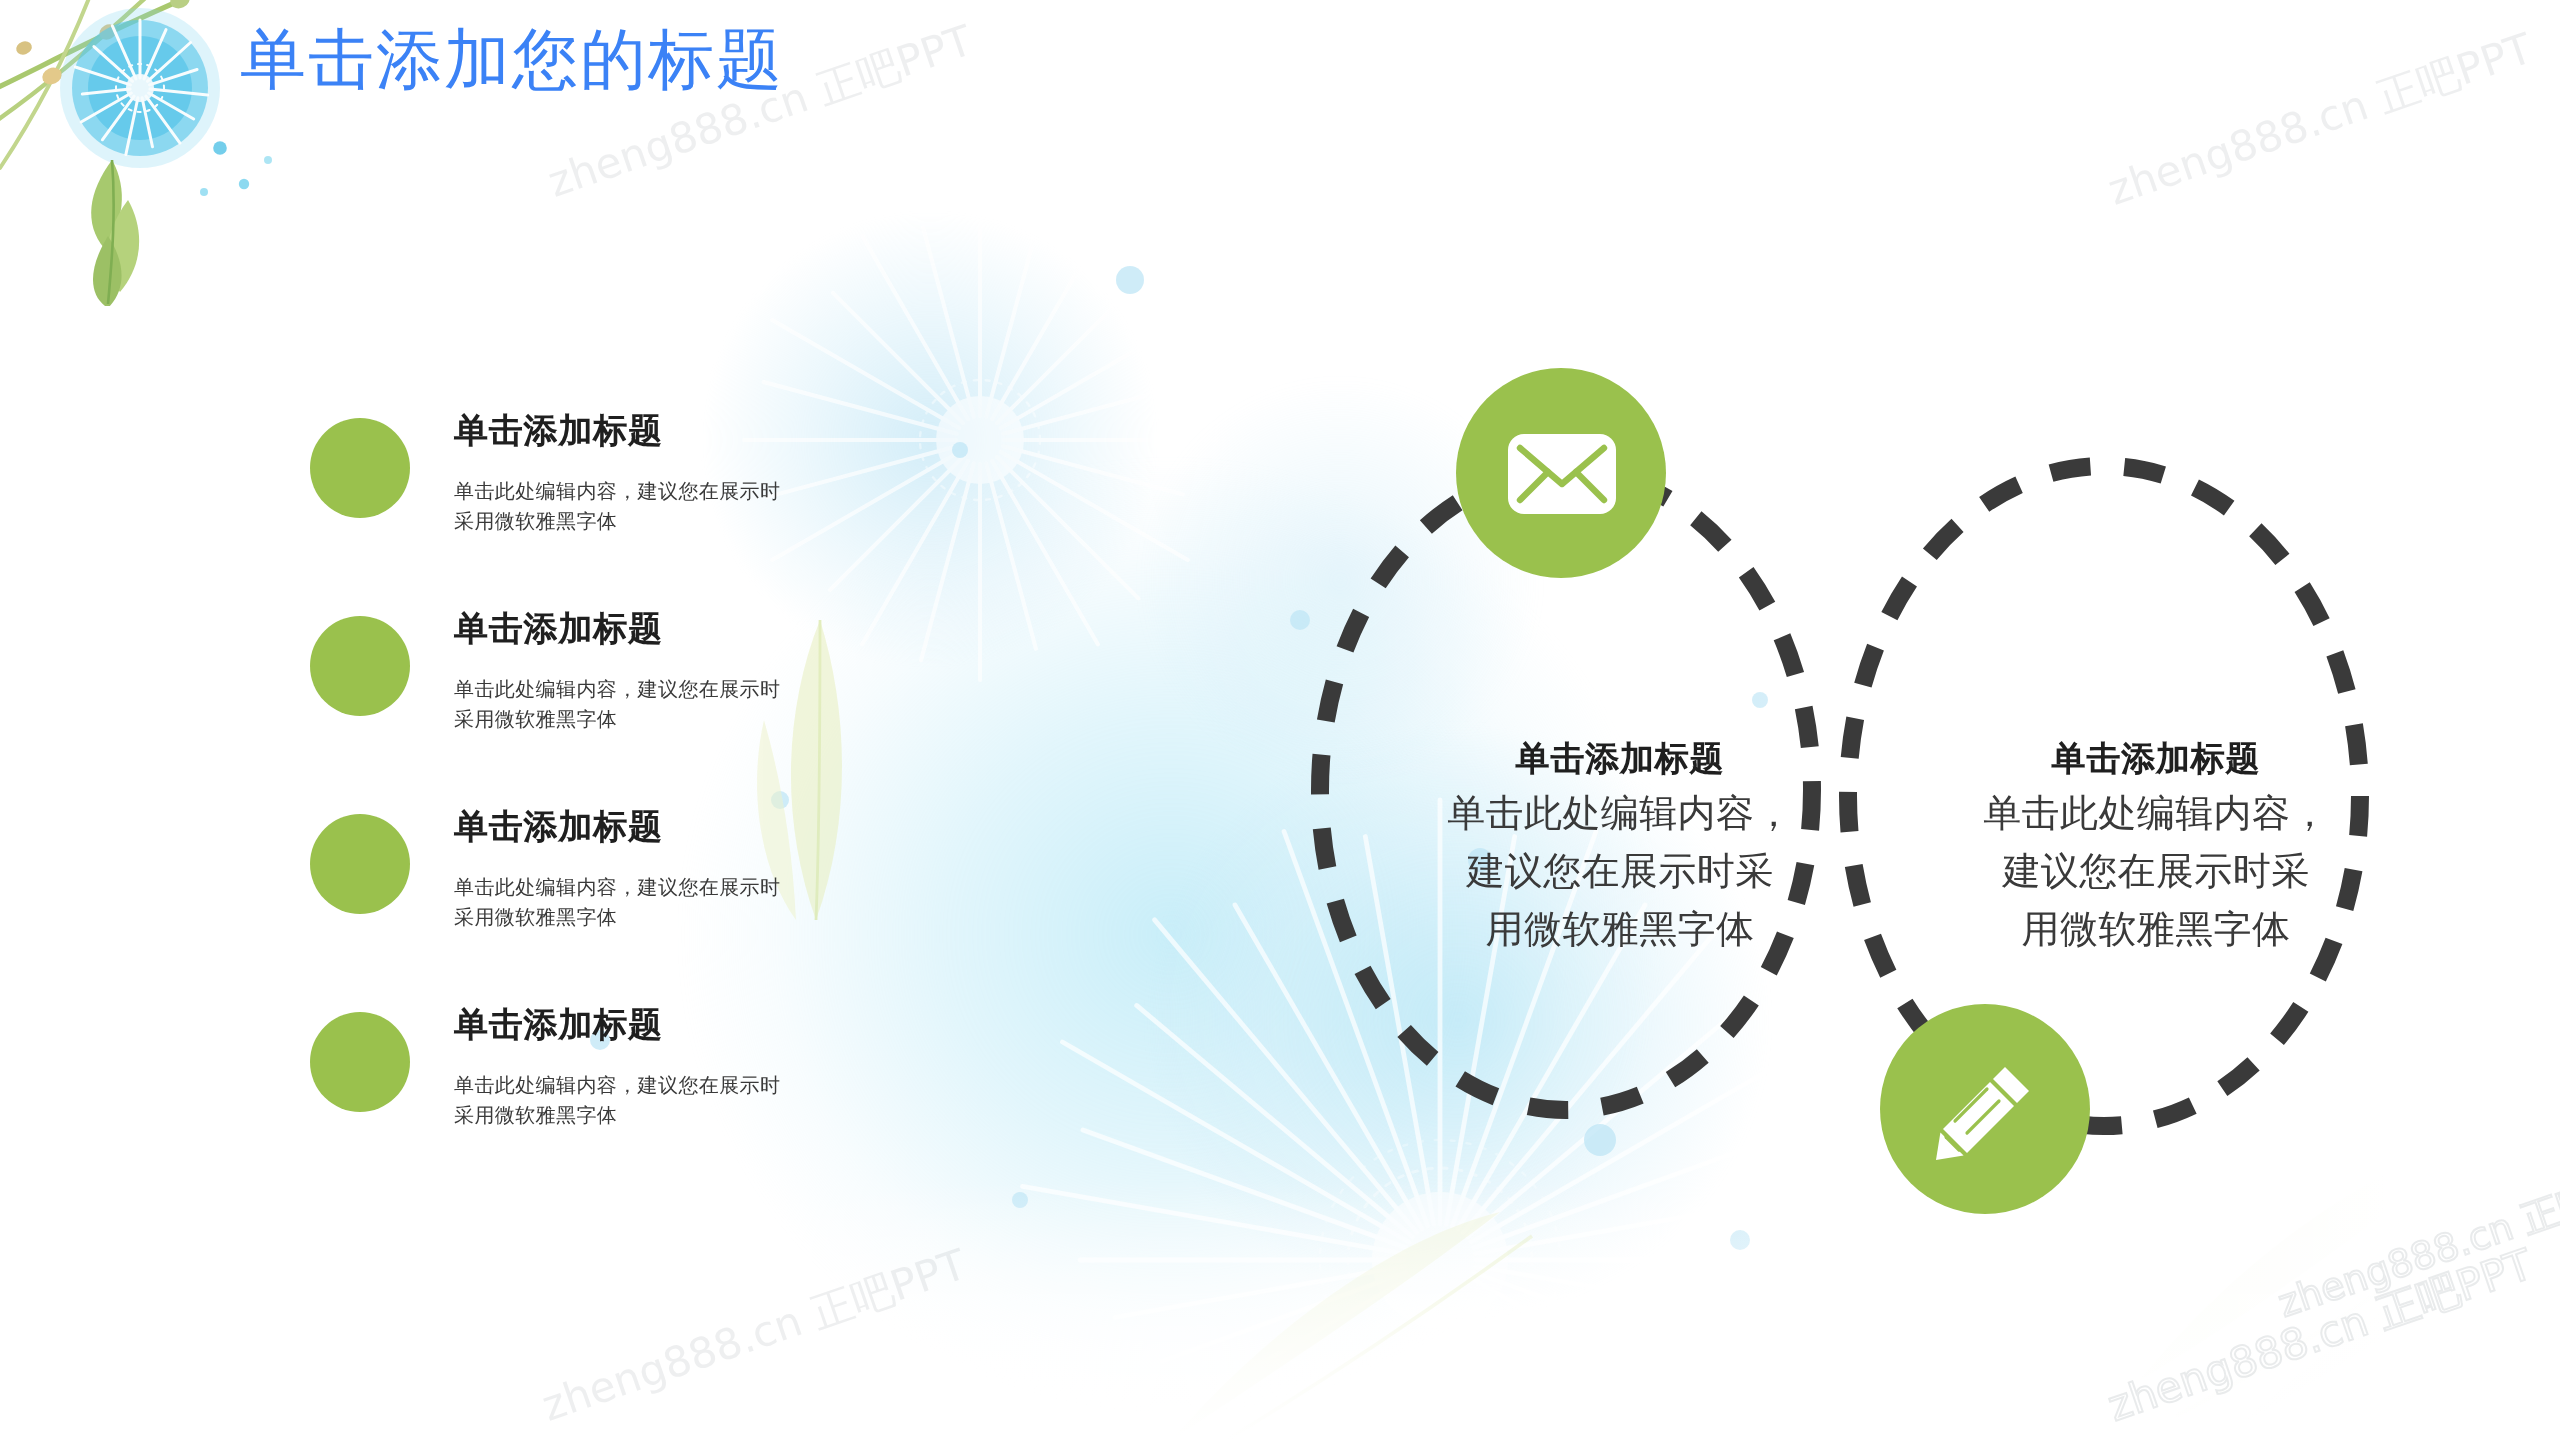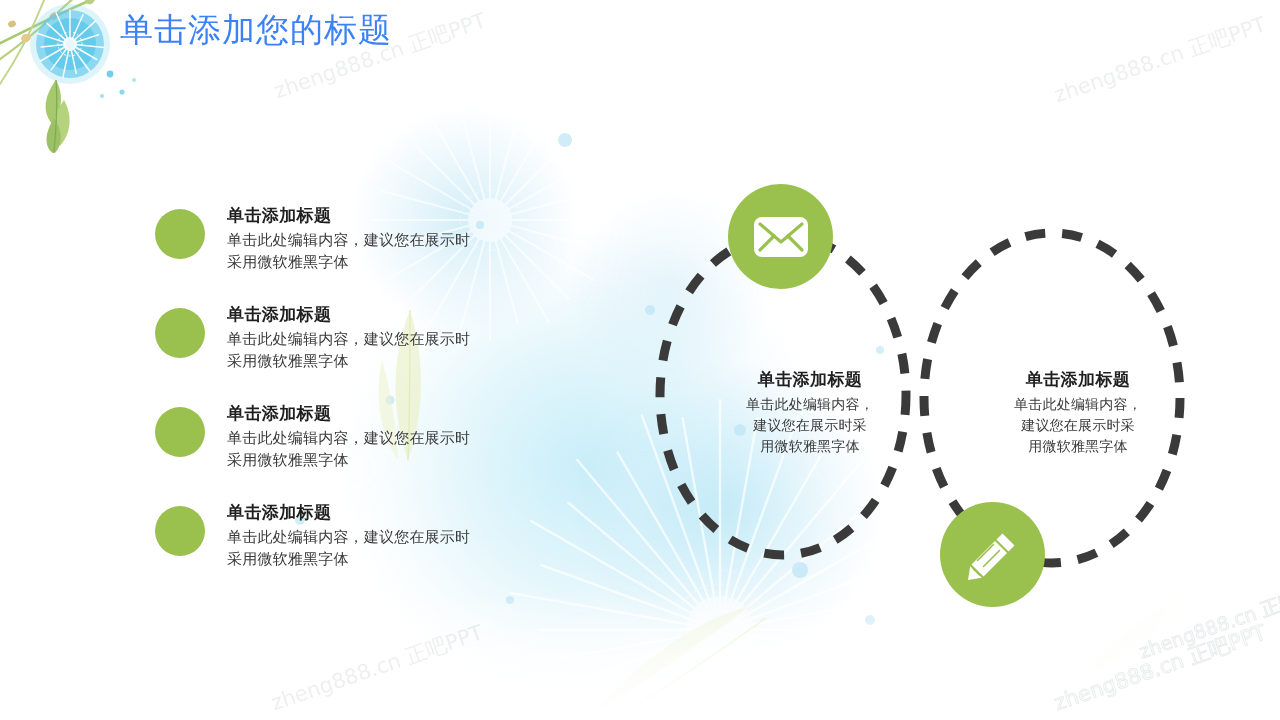--- a/index.html
+++ b/index.html
@@ -79,21 +79,21 @@
   .bullet-dot {
     position:absolute; left:0; top:4px; width:50px; height:50px;
     border-radius:50%; background:#9ac14d;
   }
   .bullet-text { position:absolute; left:72px; top:0; width:300px; }
   .bullet-head {
     font-size:17px; font-weight:bold; color:#1f1f1f; line-height:1.35;
     letter-spacing:.4px;
   }
   .bullet-body {
-    font-size:15px; color:#3a3a3a; line-height:1.5; margin-top:1px;
+    font-size:10px; color:#3a3a3a; line-height:1.5; margin-top:11px;
     letter-spacing:.2px;
   }
 
   
   .diagram { position:absolute; left:620px; top:170px; width:600px; height:480px; }
   .dash-svg { position:absolute; left:0; top:0; }
 
   .icon-badge {
     position:absolute; border-radius:50%; background:#9ac14d;
     display:flex; align-items:center; justify-content:center;
@@ -102,21 +102,21 @@
   .badge-pencil { left:320px; top:332px; width:105px; height:105px; }
 
   .node-text { position:absolute; width:190px; text-align:center; }
   .node-left  { left:95px;  top:198px; }
   .node-right { left:363px; top:198px; }
   .node-head {
     font-size:17px; font-weight:bold; color:#1f1f1f; line-height:1.4;
     letter-spacing:.4px;
   }
   .node-body {
-    font-size:14px; color:#3a3a3a; line-height:1.52; margin-top:2px;
+    font-size:19px; color:#3a3a3a; line-height:1.52; margin-top:2px;
     letter-spacing:.2px;
   }
 </style>
 </head>
 <body>
 
 <div class="slide">
 
   <div class="bg-layer">
     <div class="bg-wash-1"></div>

